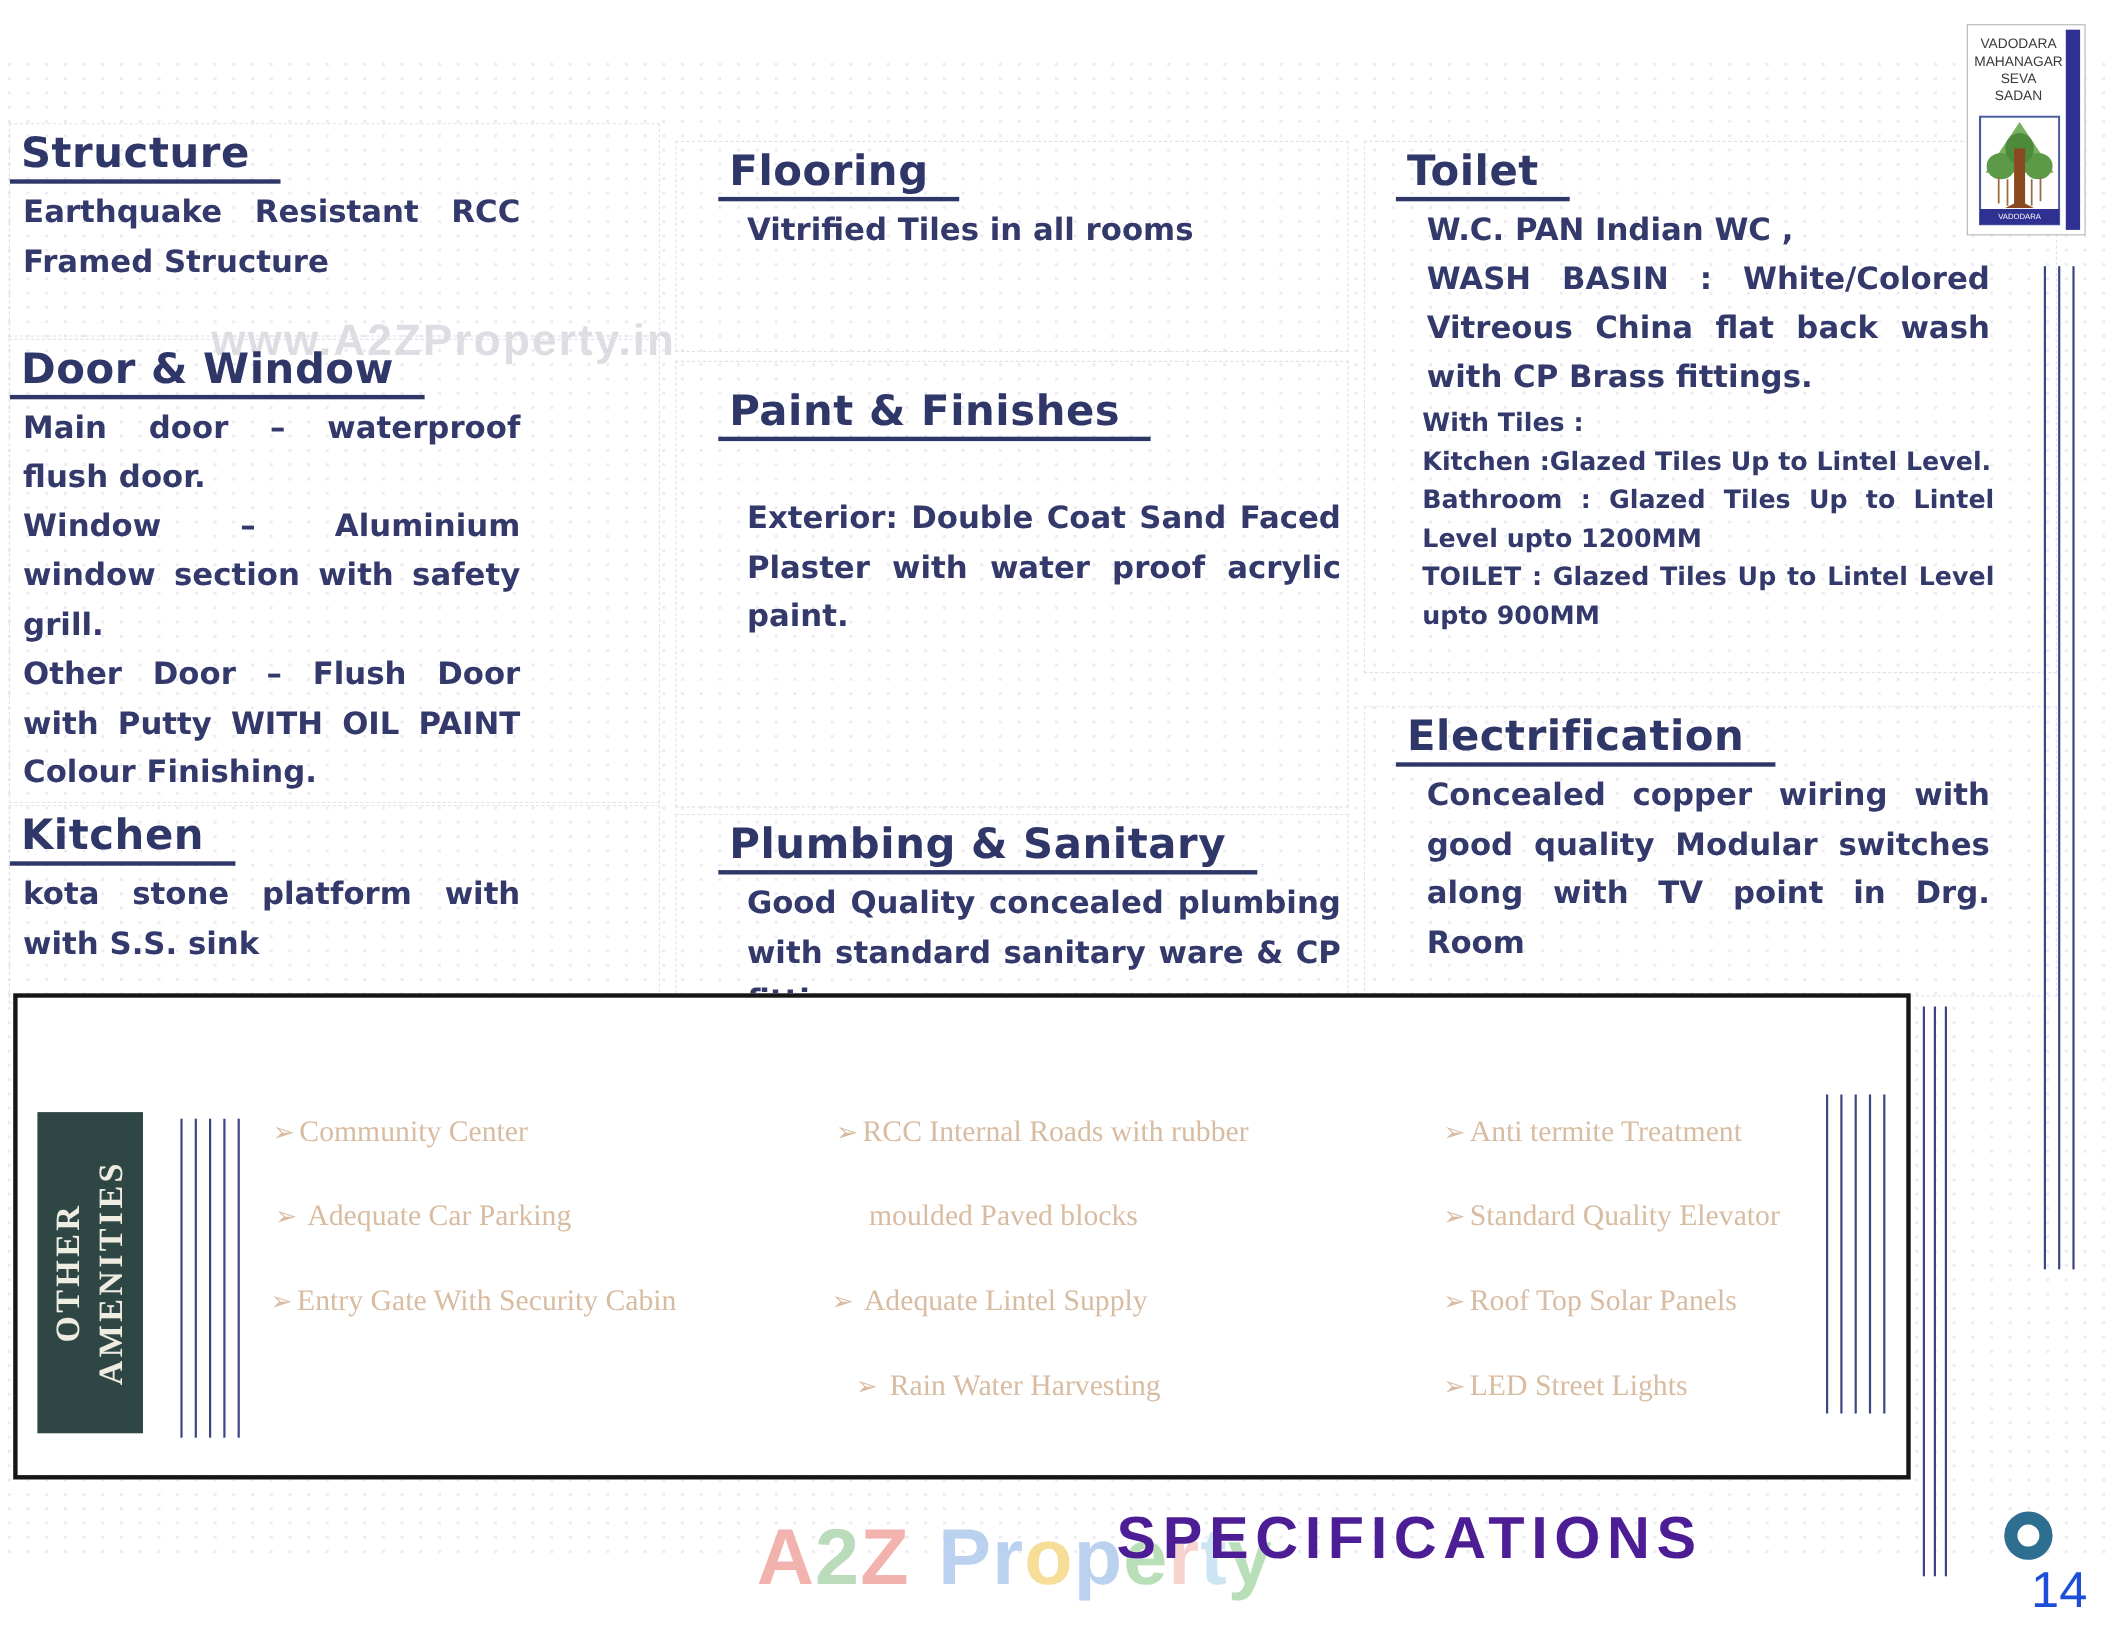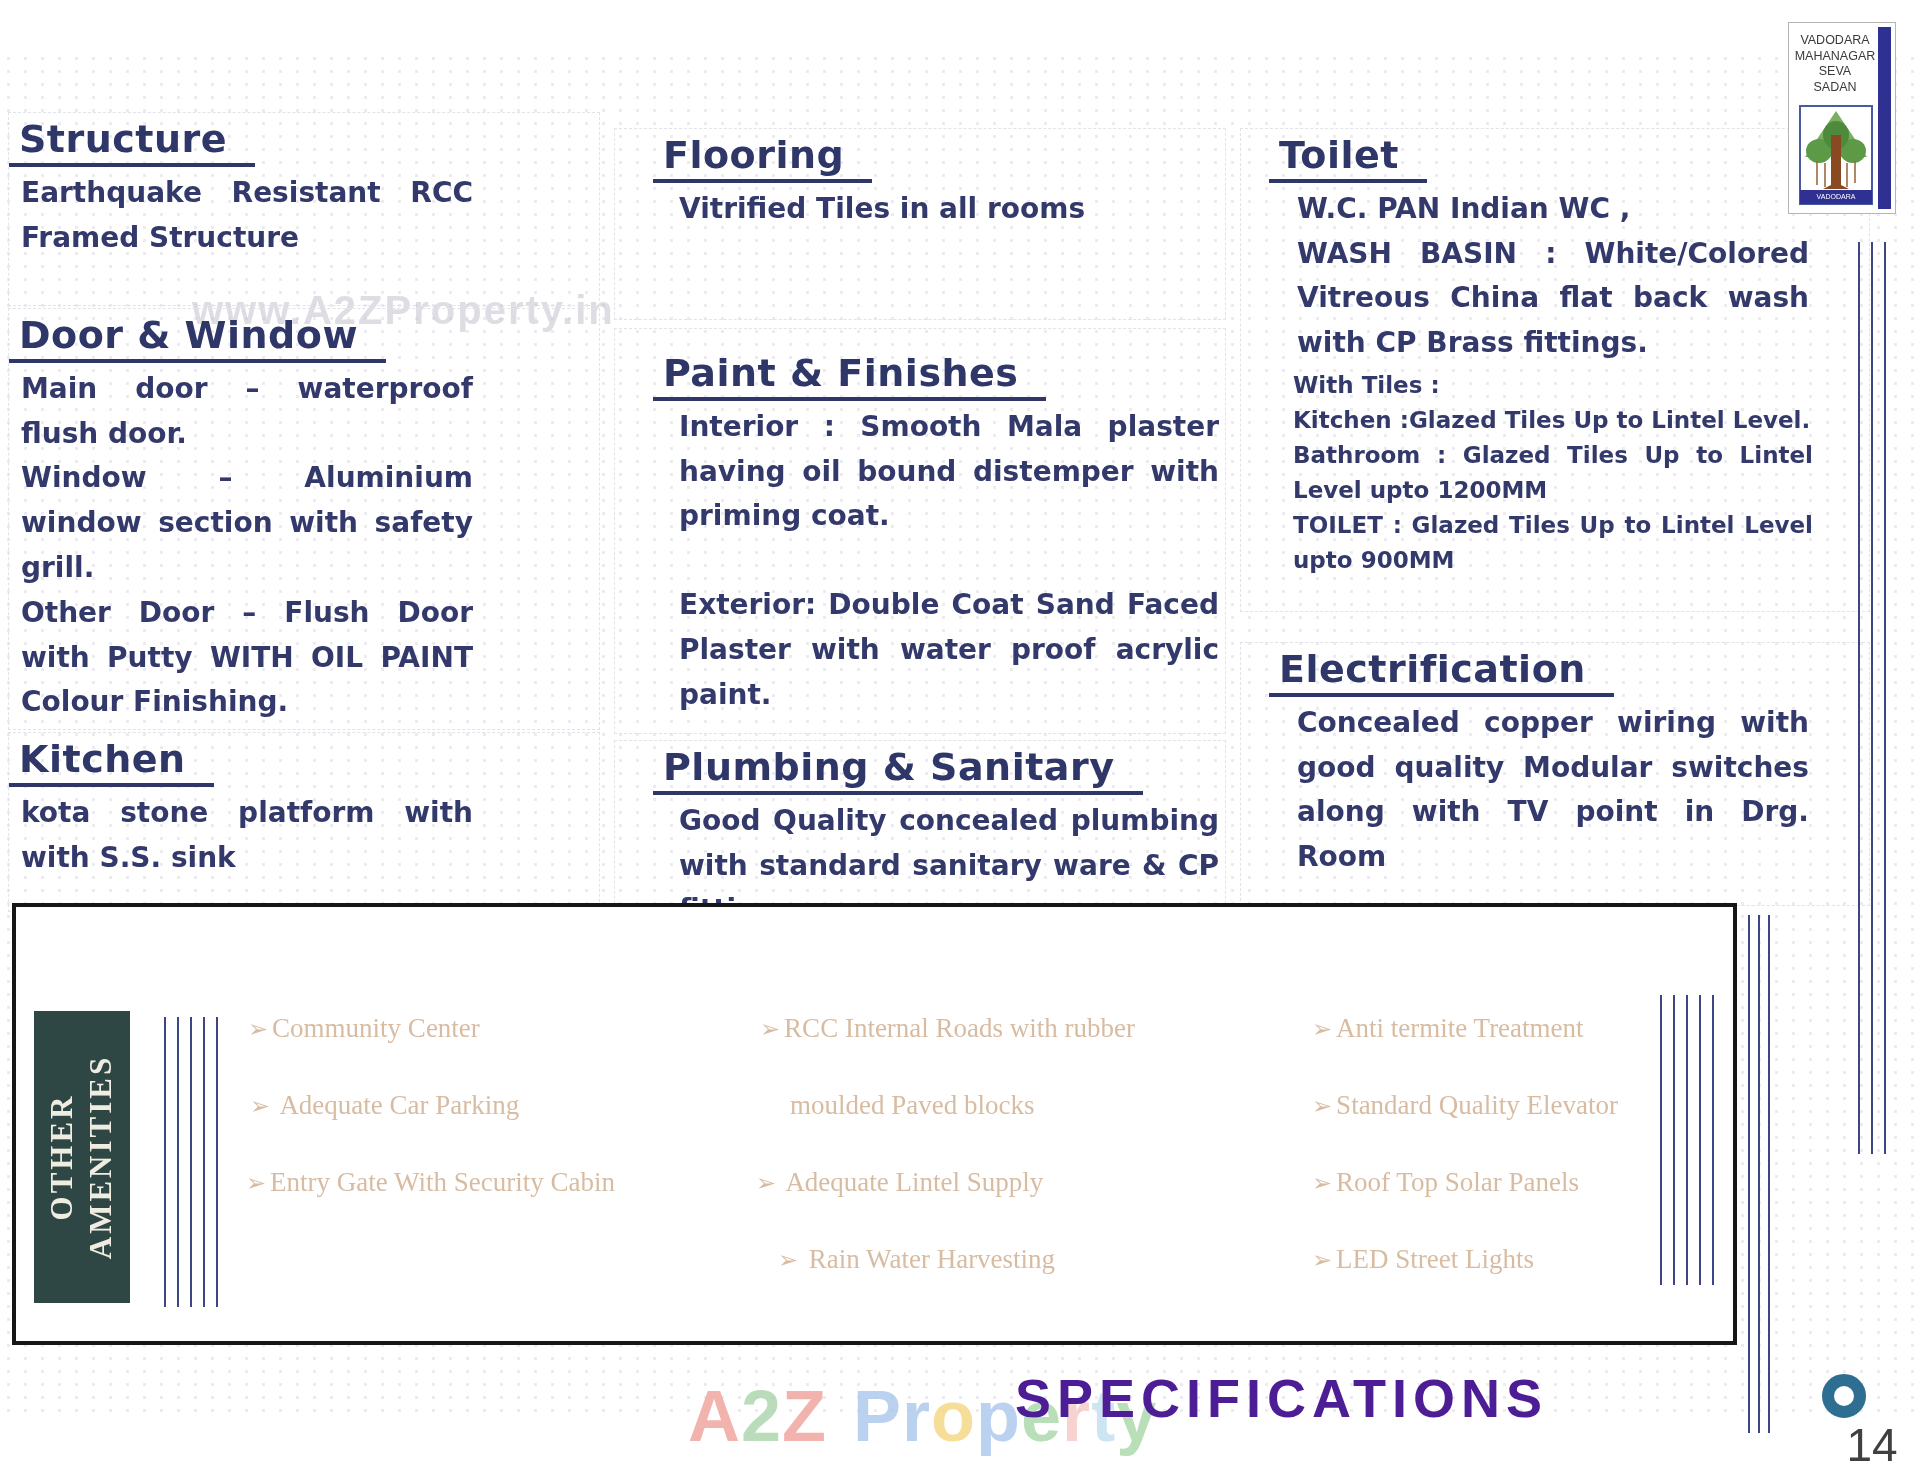--- a/index.html
+++ b/index.html
@@ -86,21 +86,21 @@
     font-family:"Liberation Sans",sans-serif;font-weight:bold;font-size:54px;
     color:#4c1d95;letter-spacing:6px;white-space:nowrap;
     text-shadow:0 0 1px #ffffff;
   }
   .ring{
     position:absolute;left:1822px;top:1374px;width:44px;height:44px;z-index:3;
     border:12px solid #2d6e91;border-radius:50%;box-sizing:border-box;background:#fff;
   }
   .page-num{
     position:absolute;left:1832px;top:1420px;z-index:3;width:80px;text-align:center;
-    font-family:"Liberation Sans",sans-serif;font-size:46px;color:#404040;line-height:1.1;
+    font-family:"Liberation Sans",sans-serif;font-size:46px;color:#1d4ed8;line-height:1.1;
   }
 </style>
 </head>
 <body>
 
 <div class="page">
 
   <div class="dots"></div>
 
   <div class="wm-center">www.A2ZProperty.in</div>
@@ -131,21 +131,20 @@
   <div class="sec" style="left:614px;top:128px;width:612px;height:192px;">
     <h2 style="margin-left:38px;">Flooring</h2>
     <div class="body ind2">
       <p>Vitrified Tiles in all rooms</p>
     </div>
   </div>
 
   <div class="sec" style="left:614px;top:328px;width:612px;height:406px;">
     <h2 style="margin-left:38px;margin-top:24px;">Paint &amp; Finishes</h2>
     <div class="body ind2">
-      <p>Interior : Smooth Mala plaster having oil bound distemper with priming coat.</p>
       <div class="gap"></div>
       <p>Exterior: Double Coat Sand Faced Plaster with water proof acrylic paint.</p>
     </div>
   </div>
 
   <div class="sec" style="left:614px;top:740px;width:612px;height:204px;">
     <h2 style="margin-left:38px;">Plumbing &amp; Sanitary</h2>
     <div class="body ind2">
       <p>Good Quality concealed plumbing with standard sanitary ware &amp; CP fittings.</p>
     </div>

